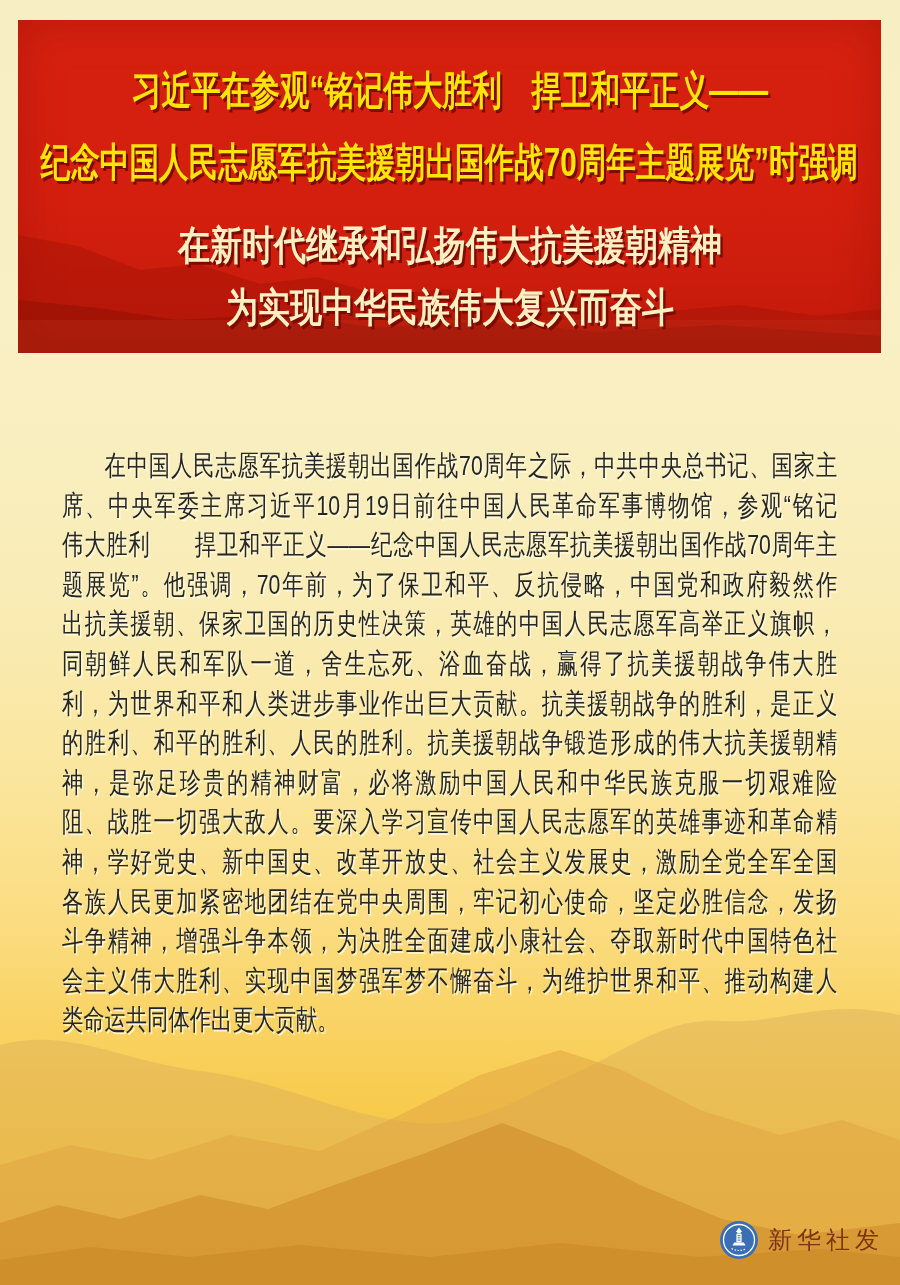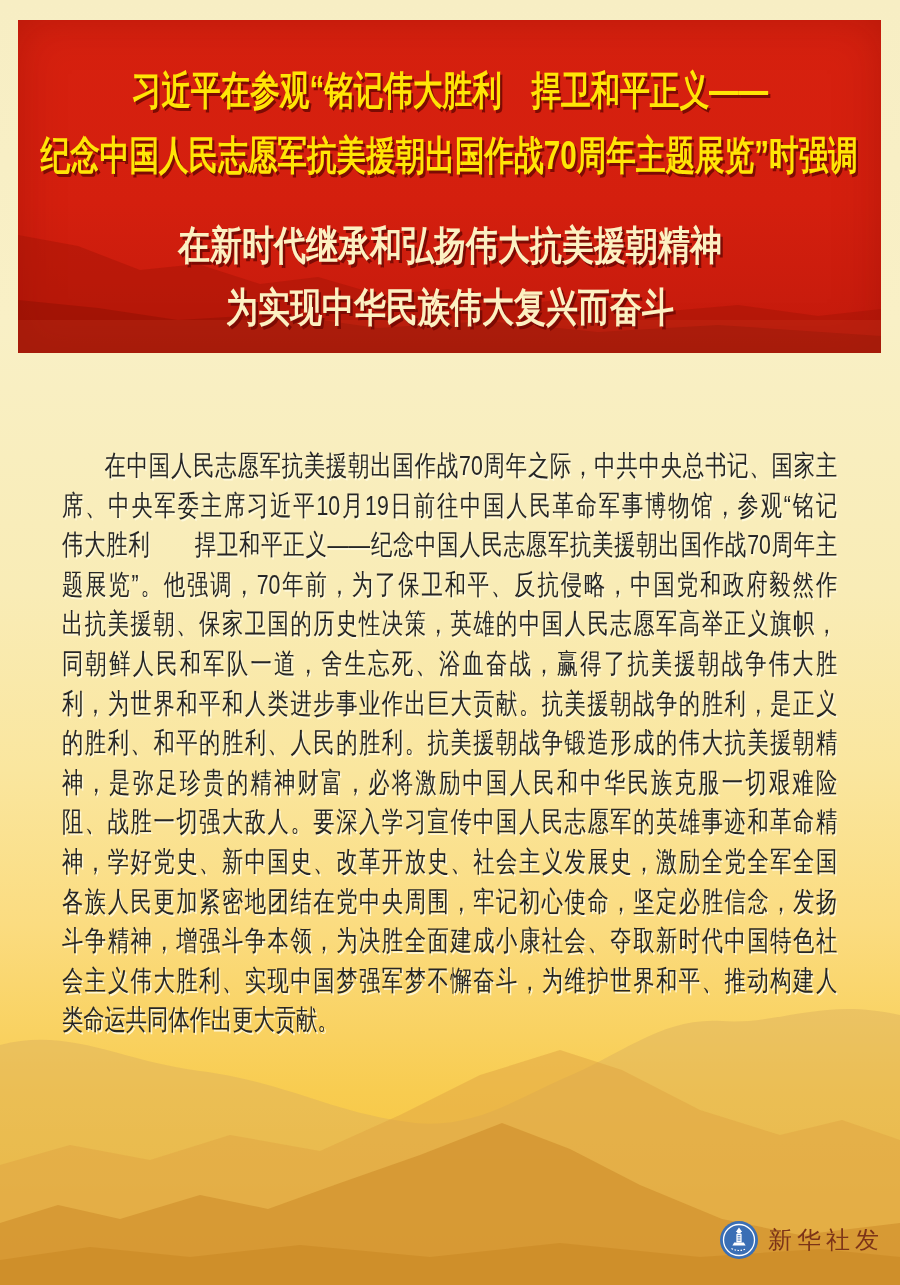--- a/index.html
+++ b/index.html
@@ -19,21 +19,21 @@
     box-shadow:inset 0 0 45px rgba(125,12,4,.35);
   }
   .banner-mountains{position:absolute;left:0;top:0;width:863px;height:333px;display:block;}
   .title-row{position:absolute;left:0;width:100%;display:flex;justify-content:center;}
   .title-text{
     white-space:nowrap;font-weight:bold;font-size:40px;line-height:1;
     transform:scaleX(.74);transform-origin:center;
   }
   .main-title{color:#ffe506;text-shadow:3px 3px 0 #7c0b04;}
   .sub-title{color:#fcf0c2;text-shadow:3px 3px 0 #7c0b04;transform:scaleX(.8);}
-  .row1{top:50px;} .row2{top:115px;} .row3{top:205px;} .row4{top:267px;}
+  .row1{top:50px;} .row2{top:122px;} .row3{top:205px;} .row4{top:267px;}
   
   .article{
     position:absolute;left:62px;top:446px;width:1020px;
     transform:scaleX(.76);transform-origin:0 0;
     color:#262626;font-size:28px;line-height:39.6px;
     text-shadow:2px 2px 0 rgba(255,251,226,.85);
   }
   .article-line{text-align:justify;text-align-last:justify;}
   .article-line.first{text-indent:2em;}
   .article-line.last{text-align-last:left;}

